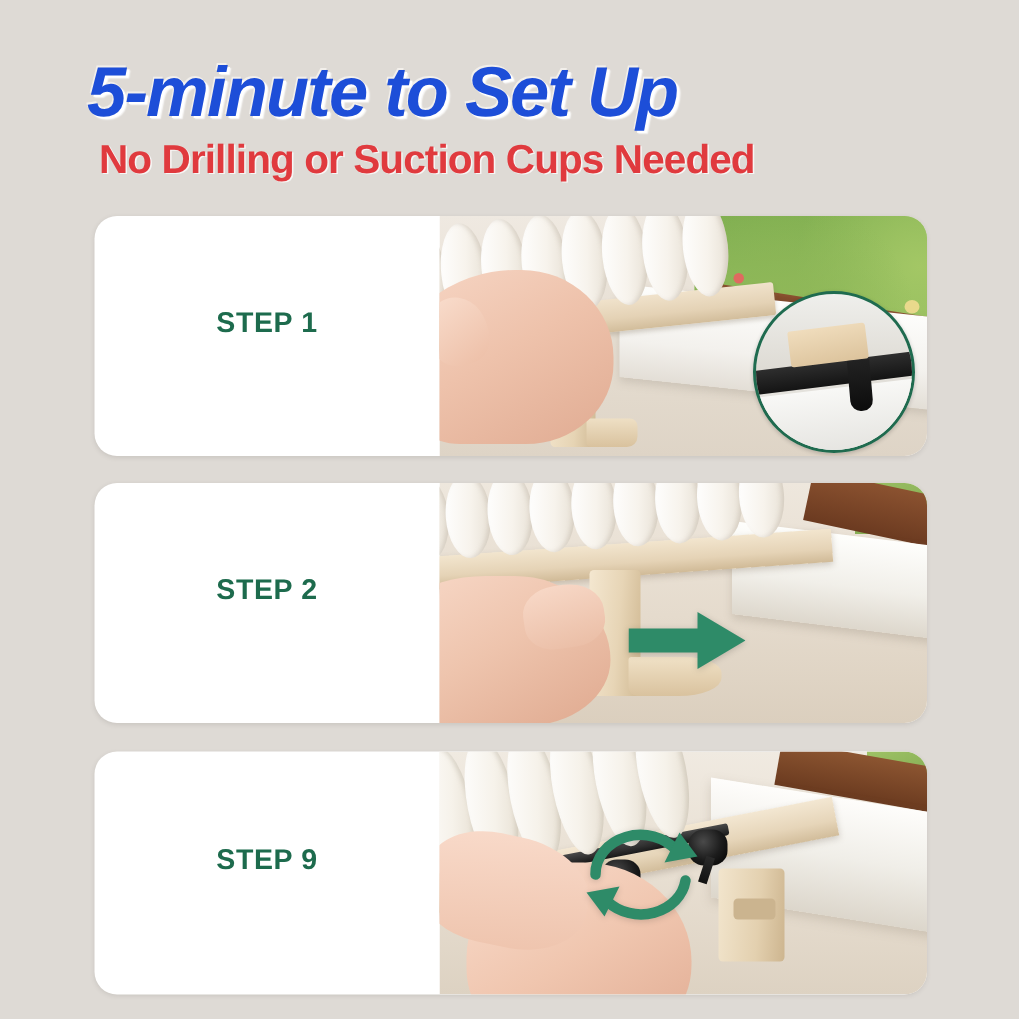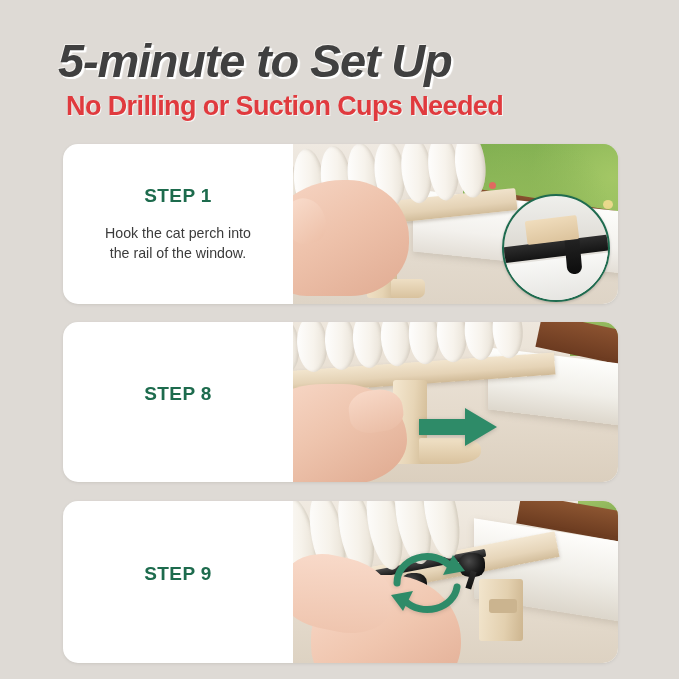--- a/index.html
+++ b/index.html
@@ -23,21 +23,21 @@
     height: 132px;
   }
   .title {
     position: absolute;
     left: 58px;
     top: 33px;
     font-size: 47px;
     font-weight: bold;
     font-style: italic;
     letter-spacing: -1.2px;
-    color: #404040;
+    color: #1d4ed8;
     white-space: nowrap;
     text-shadow:
       1.6px 1.6px 0 #ffffff,
       -0.8px -0.8px 0 #f2efeb,
       2.4px 2.4px 1px rgba(255,255,255,0.85);
   }
   .subtitle {
     position: absolute;
     left: 66px;
     top: 91px;
@@ -389,22 +389,20 @@
 <body>
 
 <div class="header">
   <div class="title">5-minute to Set Up</div>
   <div class="subtitle">No Drilling or Suction Cups Needed</div>
 </div>
 
 <div class="card" id="card-1">
   <div class="card-text">
     <div class="step-title">STEP 1</div>
-    <div class="step-desc">Hook the cat perch into
-the rail of the window.</div>
   </div>
   <div class="card-photo">
     <div class="p1-bg"></div>
     <div class="p1-outside">
       <div class="p1-dot" style="left:26px;top:42px;width:7px;height:7px;background:#e06a60;"></div>
       <div class="p1-dot" style="left:44px;top:54px;width:8px;height:8px;background:#d9564d;"></div>
       <div class="p1-dot" style="left:100px;top:62px;width:11px;height:9px;background:#ecd98f;"></div>
       <div class="p1-dot" style="left:118px;top:72px;width:12px;height:10px;background:#f0e3a0;"></div>
       <div class="p1-dot" style="left:140px;top:60px;width:10px;height:9px;background:#e9d98c;"></div>
 
@@ -431,21 +429,21 @@
       <div class="ins-rail"></div>
       <div class="ins-sill"></div>
       <div class="ins-woodblock"></div>
       <div class="ins-hook"></div>
     </div>
   </div>
 </div>
 
 <div class="card" id="card-2">
   <div class="card-text">
-    <div class="step-title">STEP 8</div>
+    <div class="step-title">STEP 2</div>
   </div>
   <div class="card-photo">
     <div class="p2-bg"></div>
     <div class="p2-outside"></div>
     <div class="p2-woodframe"></div>
     <div class="p2-sill"></div>
     <div class="p2-board"></div>
     <div class="p2-cushion">
       <div class="cush-roll" style="left:0px;height:56px;border-radius:15px/28px;"></div>
       <div class="cush-roll" style="left:28px;height:56px;border-radius:15px/28px;"></div>

